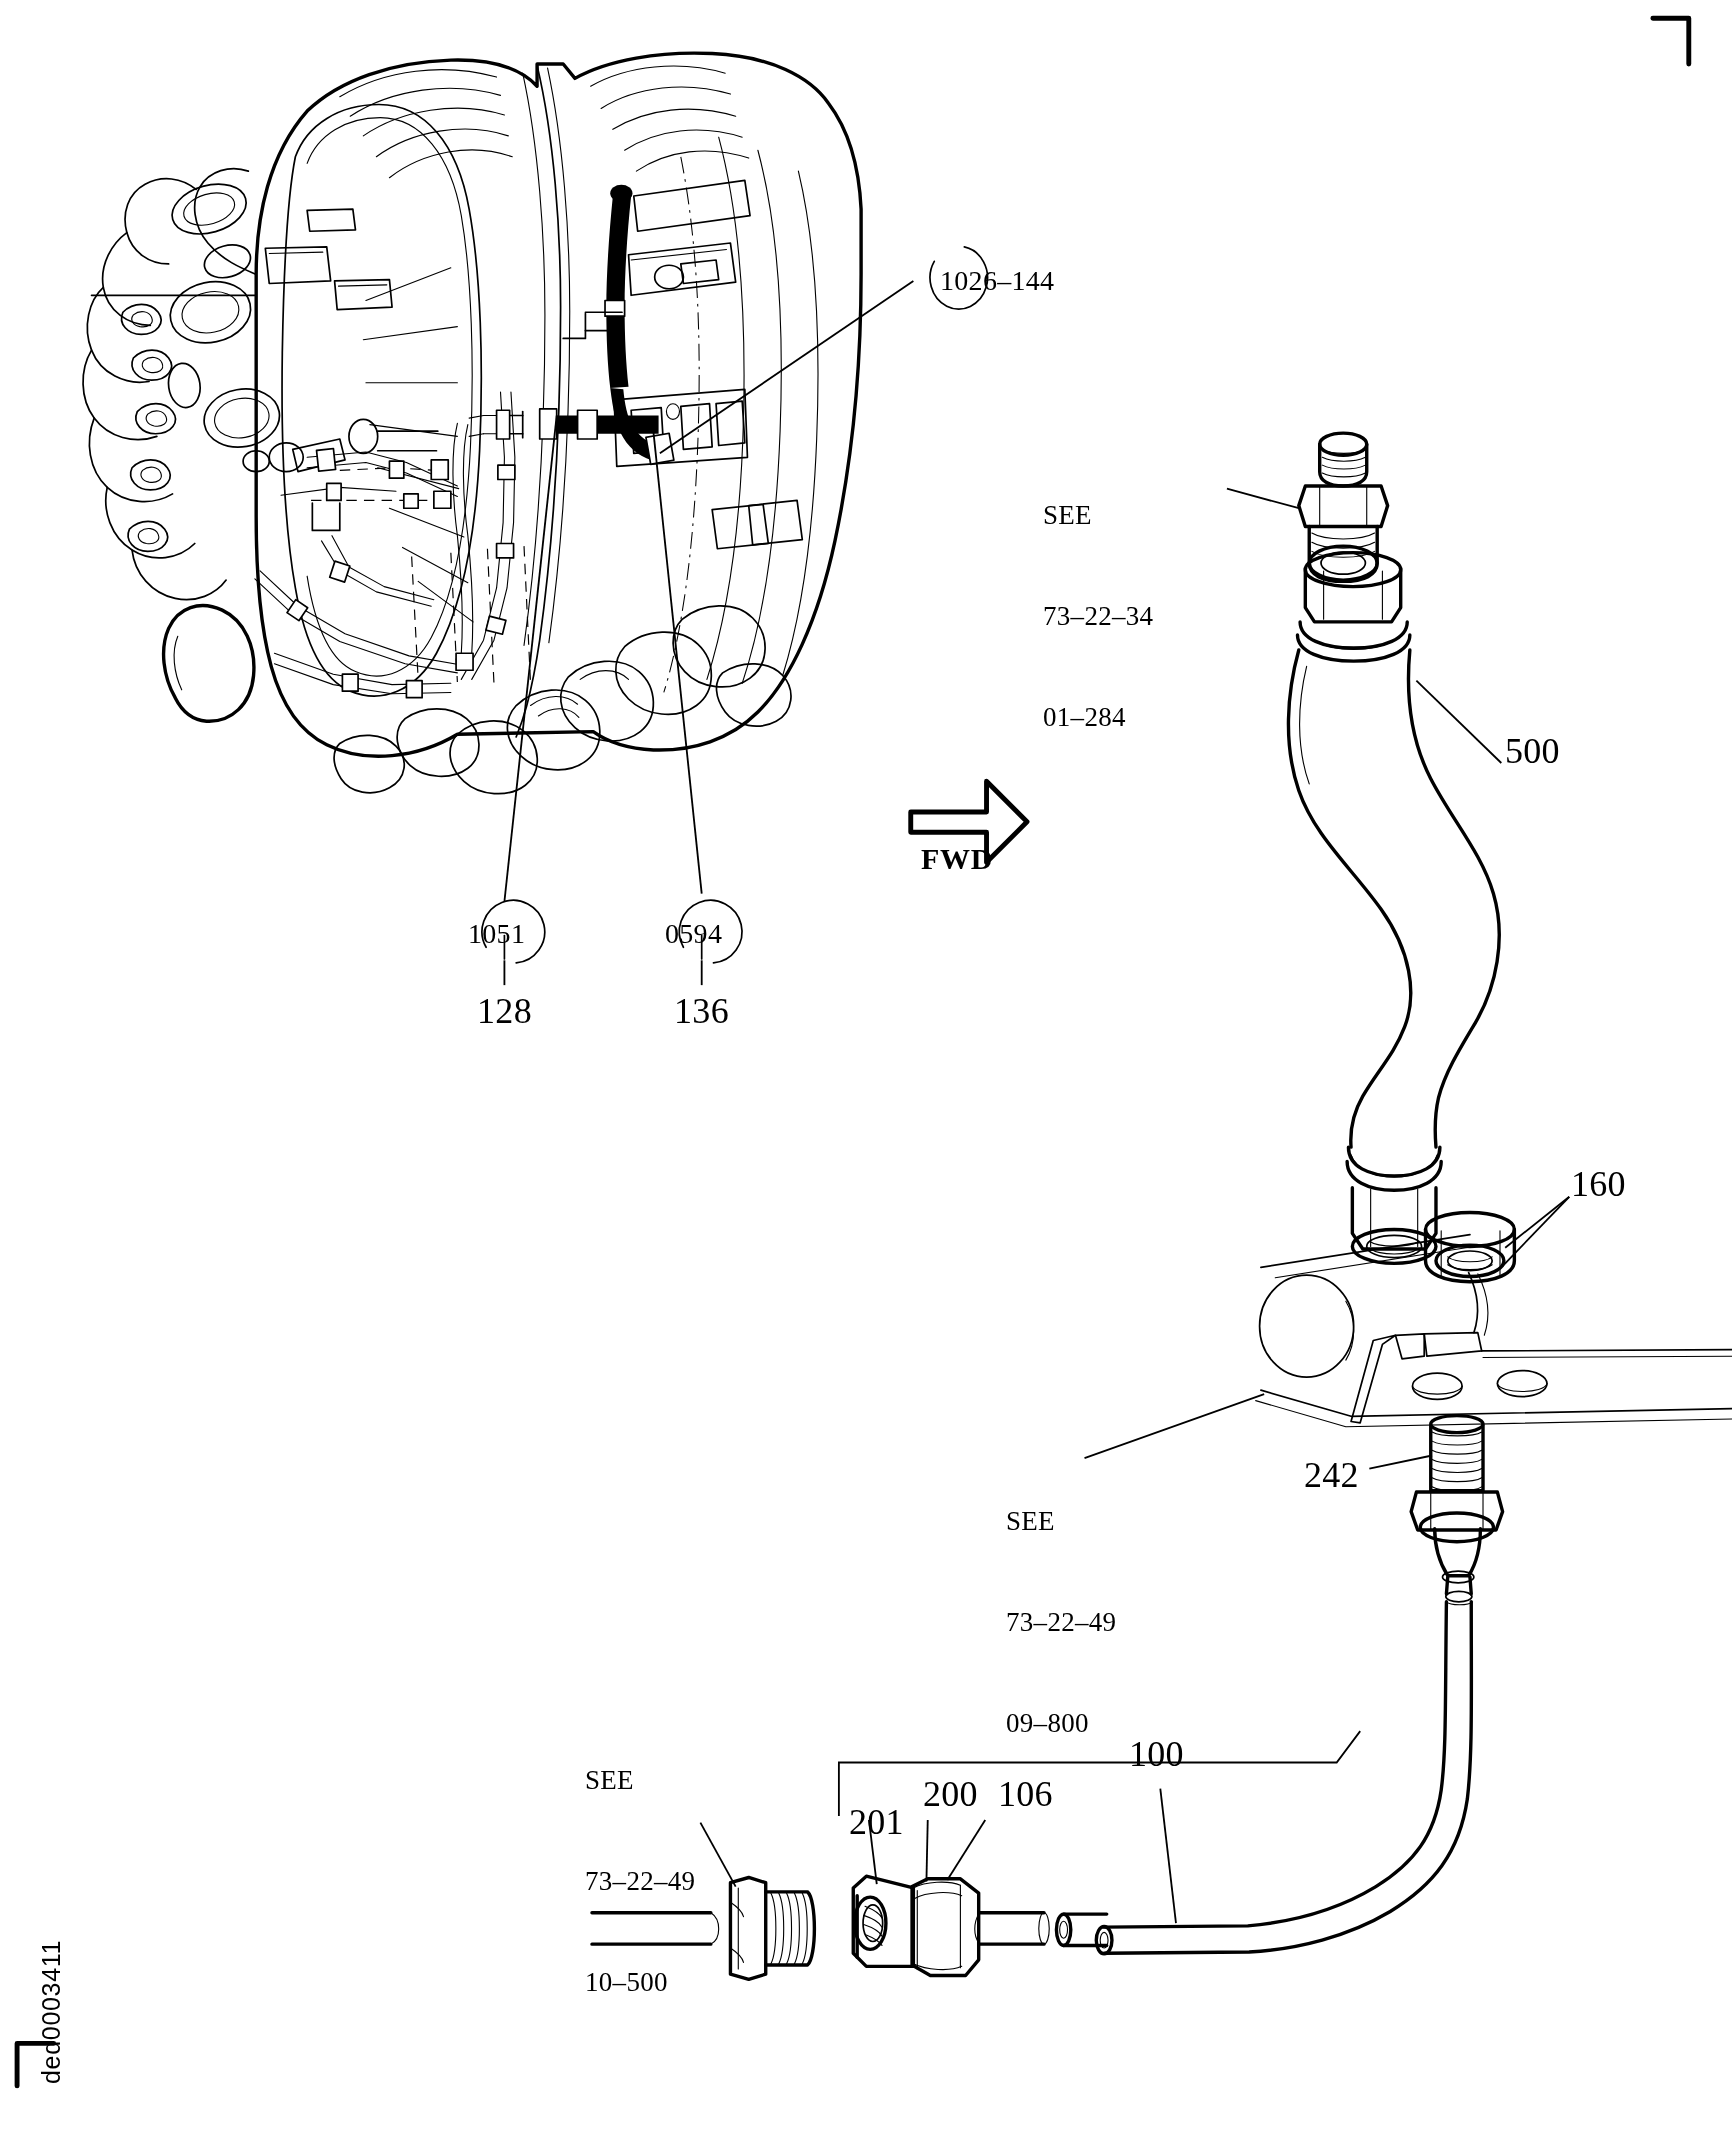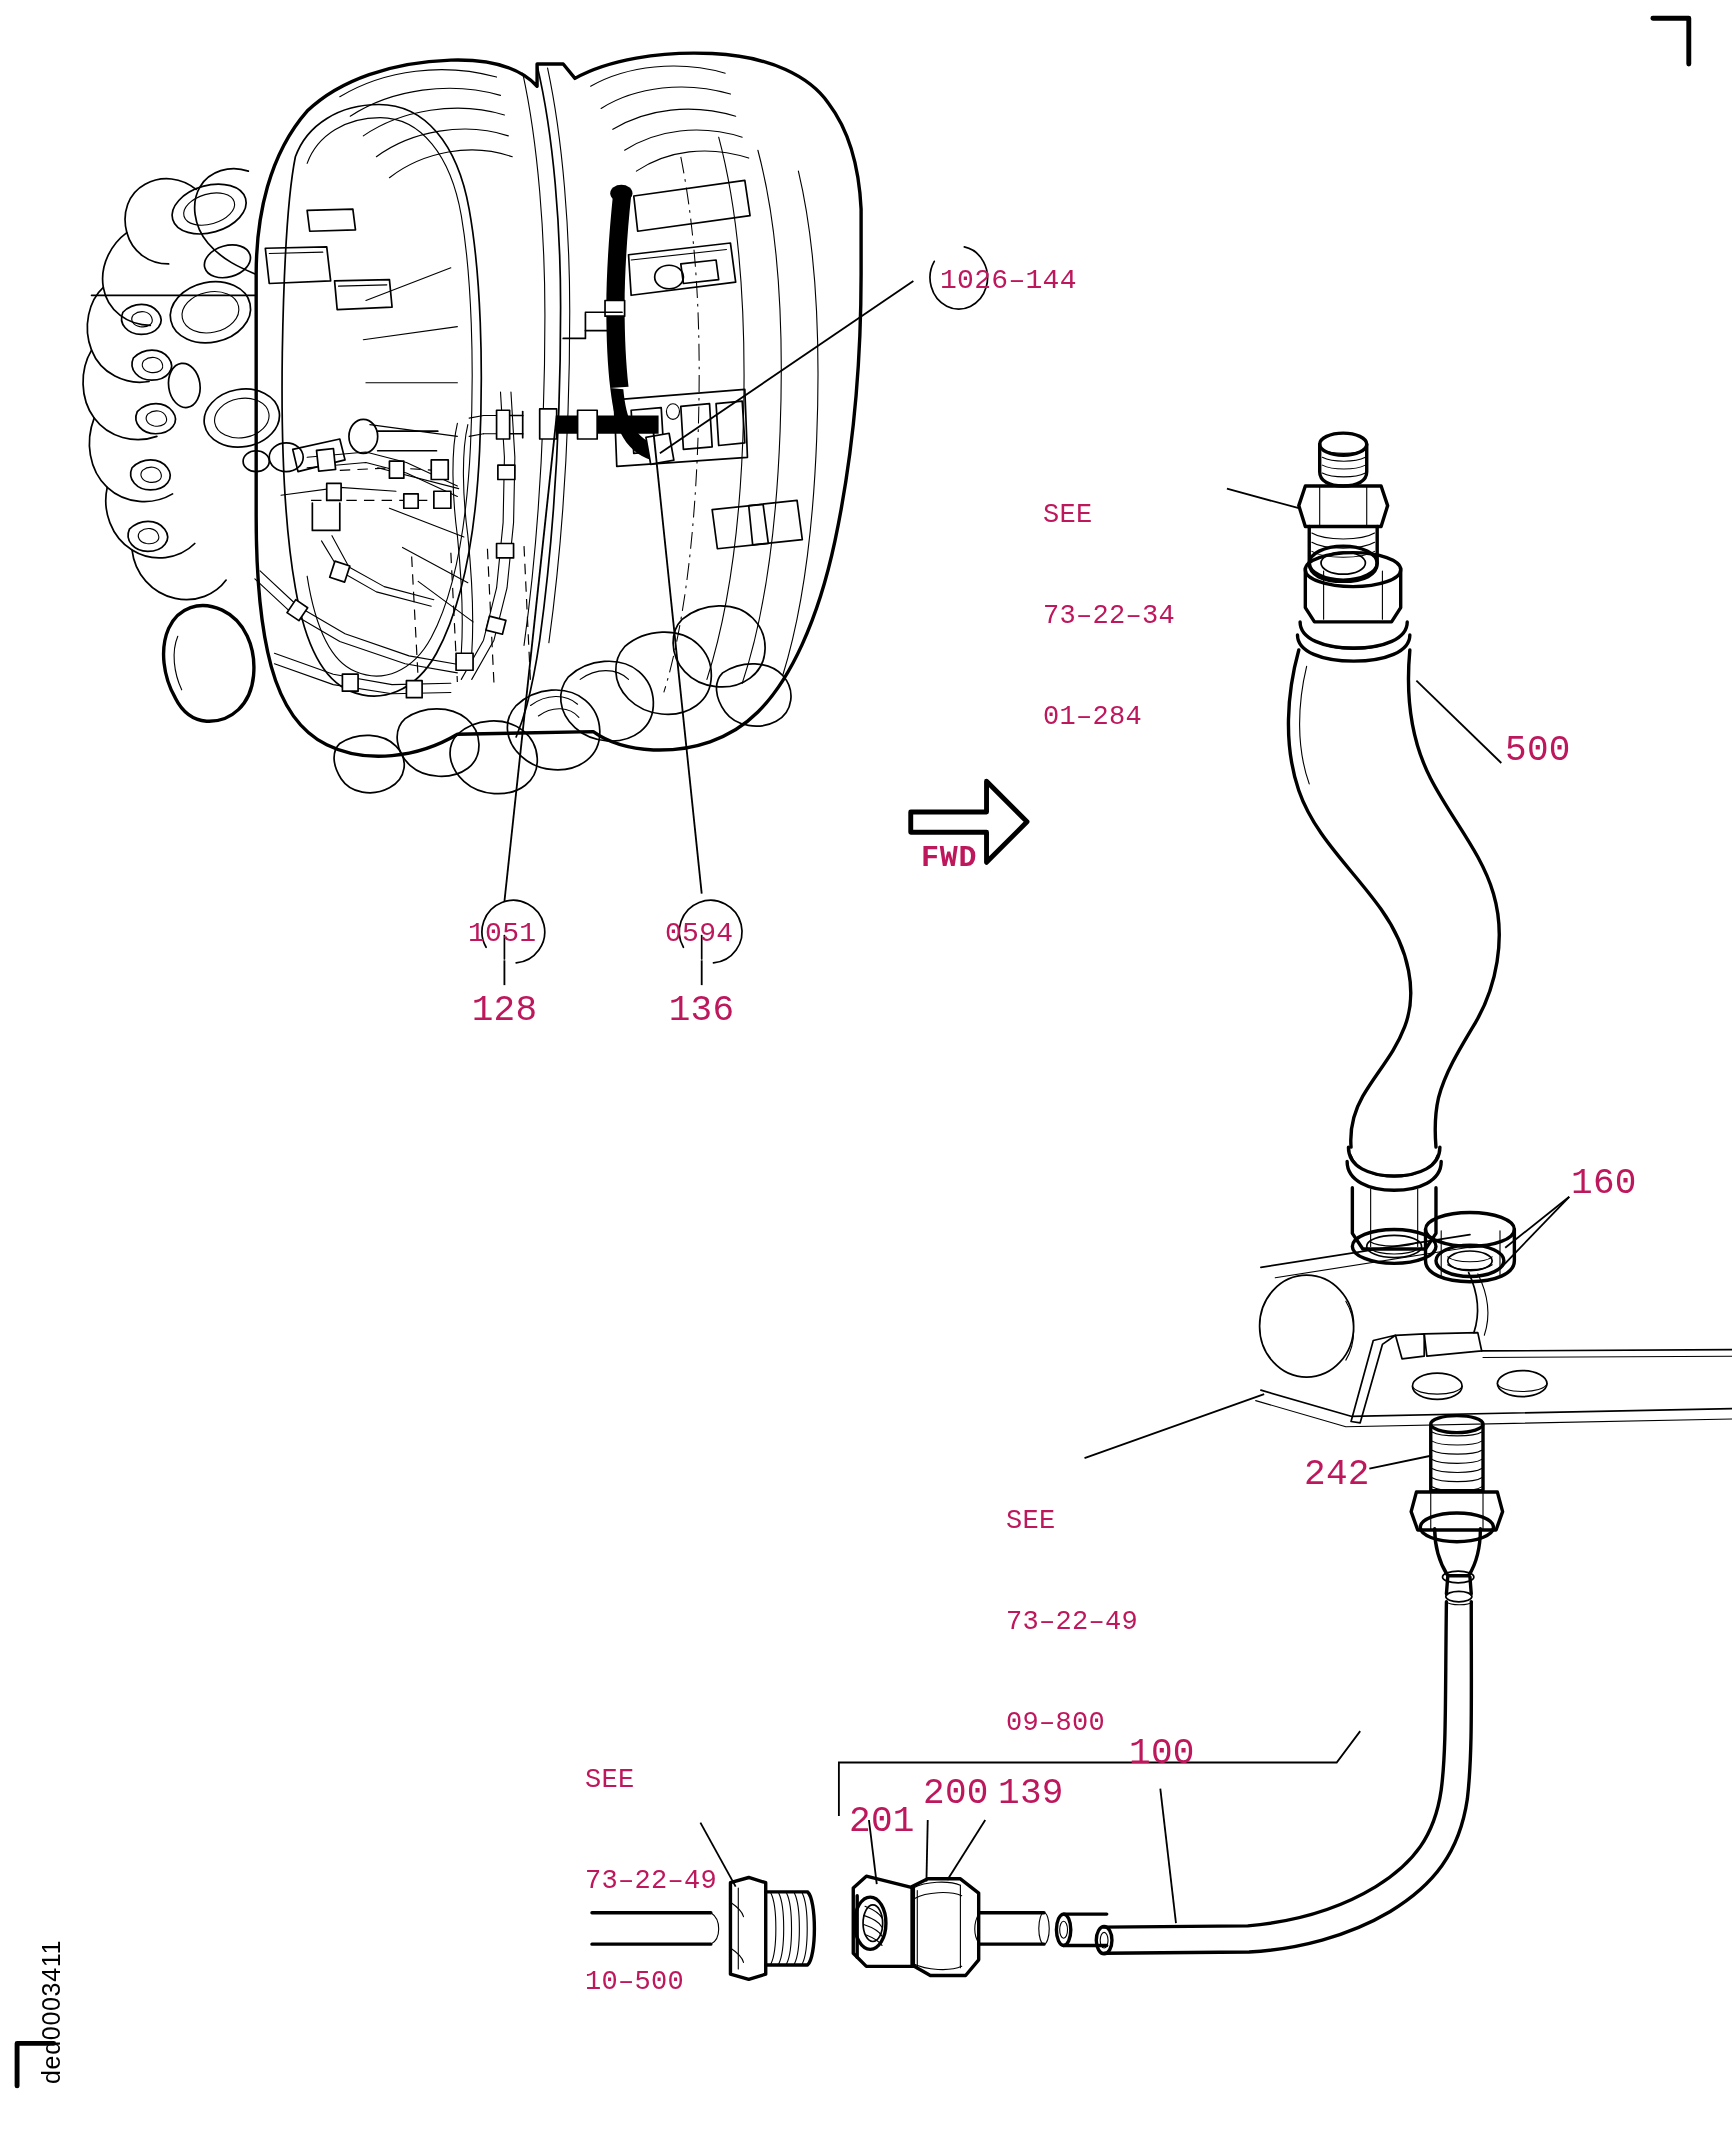--- a/index.html
+++ b/index.html
@@ -10,23 +10,23 @@
   #page{
     position:relative;
     width:1732px;
     height:2129px;
     background:#ffffff;
     overflow:hidden;
   }
   svg{display:block;}
   .lbl{
     position:absolute;
-    font-family:Liberation Mono, monospace;
+    font-family:Liberation Serif, serif;
     font-weight:400;
-    color:#be185d;
+    color:#000000;
     white-space:pre;
     line-height:1.18;
     letter-spacing:0.3px;
   }
   .lbl.c{text-align:center;}
   .n-big{font-size:36px;}
   .see{font-size:27px;text-align:left;line-height:1.25;}
   .callout-txt{font-size:28px;}
   .fwd-txt{
     font-size:30px;
@@ -562,18 +562,18 @@
   <div class="lbl n-big" style="left:1129px; top:1733px;">100</div>
 
   <div class="lbl see" style="left:585px; top:1696px; width:196px;">
     <div>SEE</div>
     <div>73–22–49</div>
     <div>10–500</div>
   </div>
 
   <div class="lbl n-big" style="left:849px; top:1773px;margin-top:28px;">201</div>
   <div class="lbl n-big" style="left:923px; top:1773px;">200</div>
-  <div class="lbl n-big" style="left:998px; top:1773px;">139</div>
+  <div class="lbl n-big" style="left:998px; top:1773px;">106</div>
 
   <div class="vert-id" style="left:37px; top:2084px;">ded0003411</div>
 
 </div>
 
 
 </body></html>

